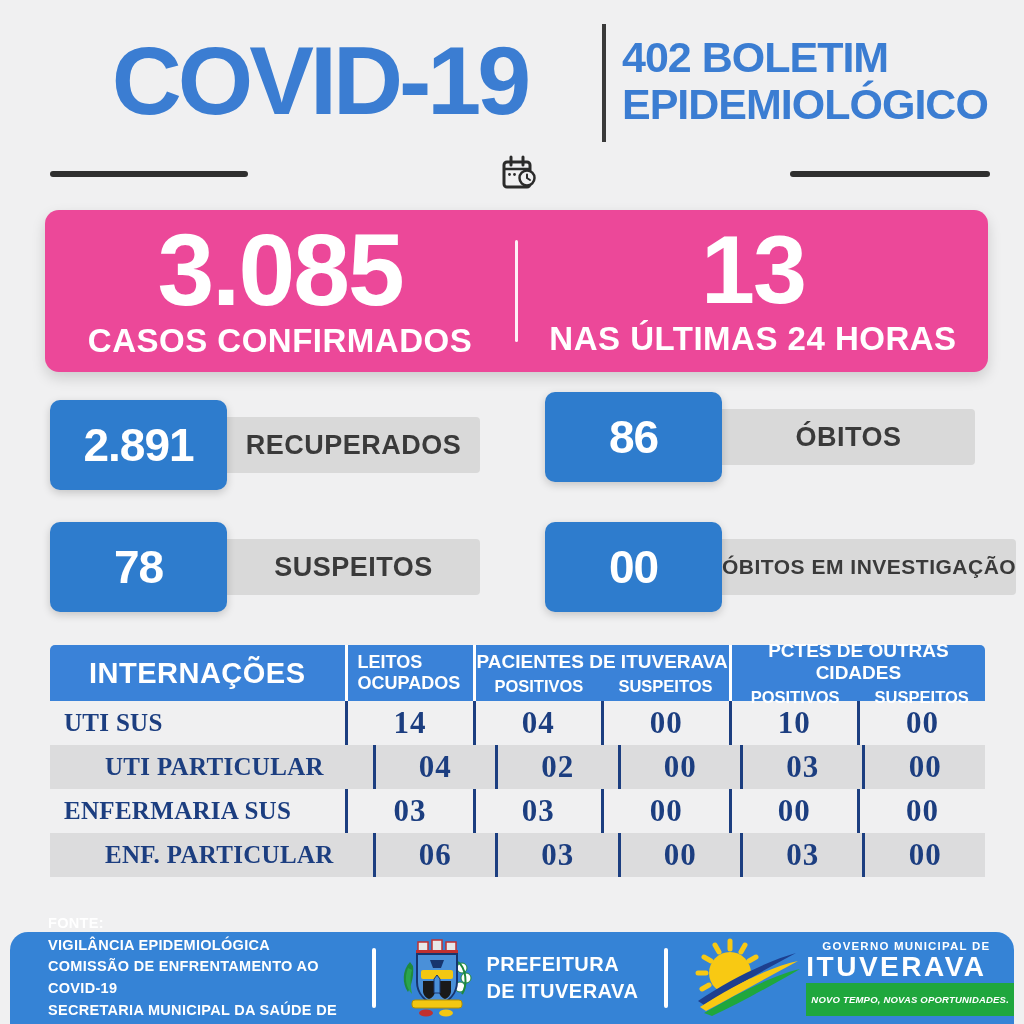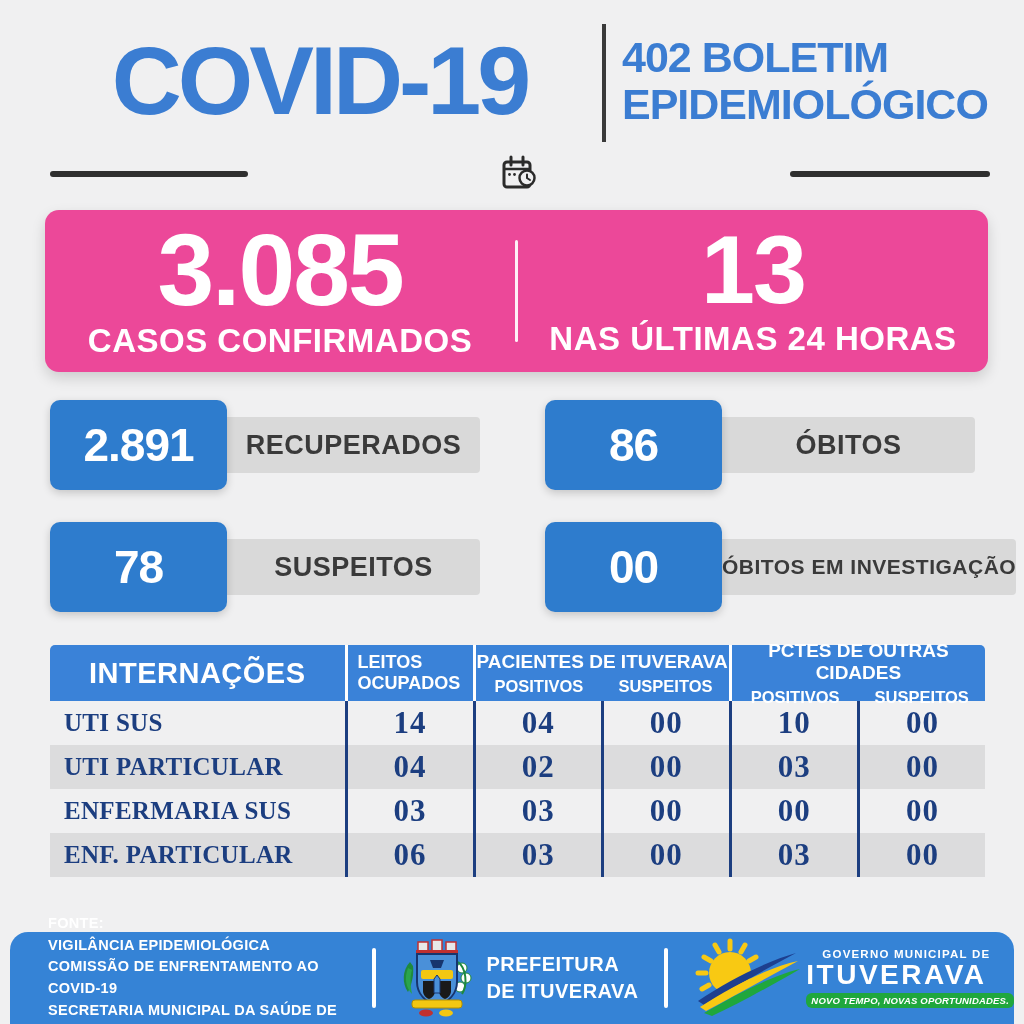--- a/index.html
+++ b/index.html
@@ -27,21 +27,21 @@
       border-radius:14px;display:flex;align-items:center;box-shadow:0 6px 14px rgba(0,0,0,.15);}
   .rb-half{flex:1;display:flex;flex-direction:column;align-items:center;justify-content:center;color:#fff;}
   .rb-number{font-size:102px;font-weight:bold;line-height:.95;letter-spacing:-2px;}
   .rb-number.small{font-size:97px;}
   .rb-label{font-size:33px;font-weight:bold;margin-top:4px;letter-spacing:.5px;white-space:nowrap;}
   .rb-divider{width:3px;height:102px;background:rgba(255,255,255,.92);border-radius:2px;}
 
   
   .stat{position:absolute;height:90px;display:flex;align-items:center;width:430px;}
   .stat.s1{left:50px;top:400px;}
-  .stat.s2{left:545px;top:400px;}
+  .stat.s2{left:545px;top:392px;}
   .stat.s3{left:50px;top:522px;}
   .stat.s4{left:545px;top:522px;}
   .stat-value{width:177px;height:90px;background:#2e7ccd;border-radius:10px;color:#fff;
       font-weight:bold;font-size:46px;display:flex;align-items:center;justify-content:center;
       flex:none;position:relative;z-index:2;box-shadow:0 3px 8px rgba(0,0,0,.18);letter-spacing:-1px;}
   .stat-bar{flex:1;height:56px;background:#d9d9d9;margin-left:-10px;border-radius:4px;display:flex;
       align-items:center;justify-content:center;font-weight:bold;font-size:27px;color:#3a3a3a;
       letter-spacing:.5px;padding-left:10px;white-space:nowrap;}
   .stat-bar.longlabel{font-size:21px;}
 
@@ -52,41 +52,41 @@
   .th-internacoes{width:31.5%;display:flex;align-items:center;justify-content:center;
       font-size:29px;letter-spacing:.5px;}
   .th-leitos{width:13.7%;border-left:3px solid #fff;display:flex;flex-direction:column;
       justify-content:center;font-size:18px;line-height:1.15;padding-left:10px;box-sizing:border-box;}
   .th-group{width:27.4%;border-left:3px solid #fff;display:flex;flex-direction:column;
       justify-content:center;box-sizing:border-box;}
   .th-group-title{text-align:center;font-size:19px;}
   .th-sub{display:flex;font-size:16.5px;margin-top:4px;}
   .th-sub span{flex:1;text-align:center;}
   .t-row{display:grid;grid-template-columns:31.5% 13.7% 13.7% 13.7% 13.7% 13.7%;height:44px;font-family:Liberation Serif, serif;}
-  .t-row.striped{background:#dcdcdd;}
+  .t-row.striped{background:#dcdcdd;padding-left:41px;}
   .t-label{font-size:25px;font-weight:bold;color:#1c3e80;padding-left:14px;letter-spacing:.3px;
       display:flex;align-items:center;}
   .t-cell{font-size:31px;font-weight:bold;color:#1c3e80;border-left:3px solid #1c3e80;height:100%;
       display:flex;align-items:center;justify-content:center;box-sizing:border-box;letter-spacing:1px;}
 
   
   .footer{position:absolute;left:10px;top:932px;width:1004px;height:92px;background:#3583d6;
       border-radius:18px 18px 0 0;display:flex;align-items:center;}
   .f-source{margin-left:38px;width:362px;color:#fff;font-weight:bold;font-size:14.5px;
       line-height:1.5;letter-spacing:.3px;}
   .f-div{width:4px;height:60px;background:#fff;border-radius:2px;flex:none;}
   .crest{margin-left:24px;flex:none;}
   .f-pref{margin-left:12px;color:#fff;font-weight:bold;font-size:20px;line-height:1.35;
       letter-spacing:.5px;white-space:nowrap;}
   .sun-logo{margin-left:22px;flex:none;}
   .f-gov{margin-left:4px;color:#fff;white-space:nowrap;}
   .f-gov-small{font-size:11.5px;font-weight:bold;letter-spacing:1.2px;margin-left:16px;}
   .f-gov-big{font-size:28px;font-weight:bold;letter-spacing:2.5px;line-height:1.05;}
   .f-gov-badge{display:inline-block;background:#1fa73d;color:#fff;font-size:9.5px;font-weight:bold;
-      font-style:italic;padding:2px 5px;margin-top:2px;letter-spacing:.2px;border-radius:6px;}
+      font-style:italic;padding:11px 5px;margin-top:2px;letter-spacing:.2px;}
 </style>
 </head>
 <body>
 
 <div class="page">
 
   <div class="covid-title">COVID-19</div>
   <div class="header-vdivider"></div>
   <div class="bulletin">
     <span>402 BOLETIM</span><br>

